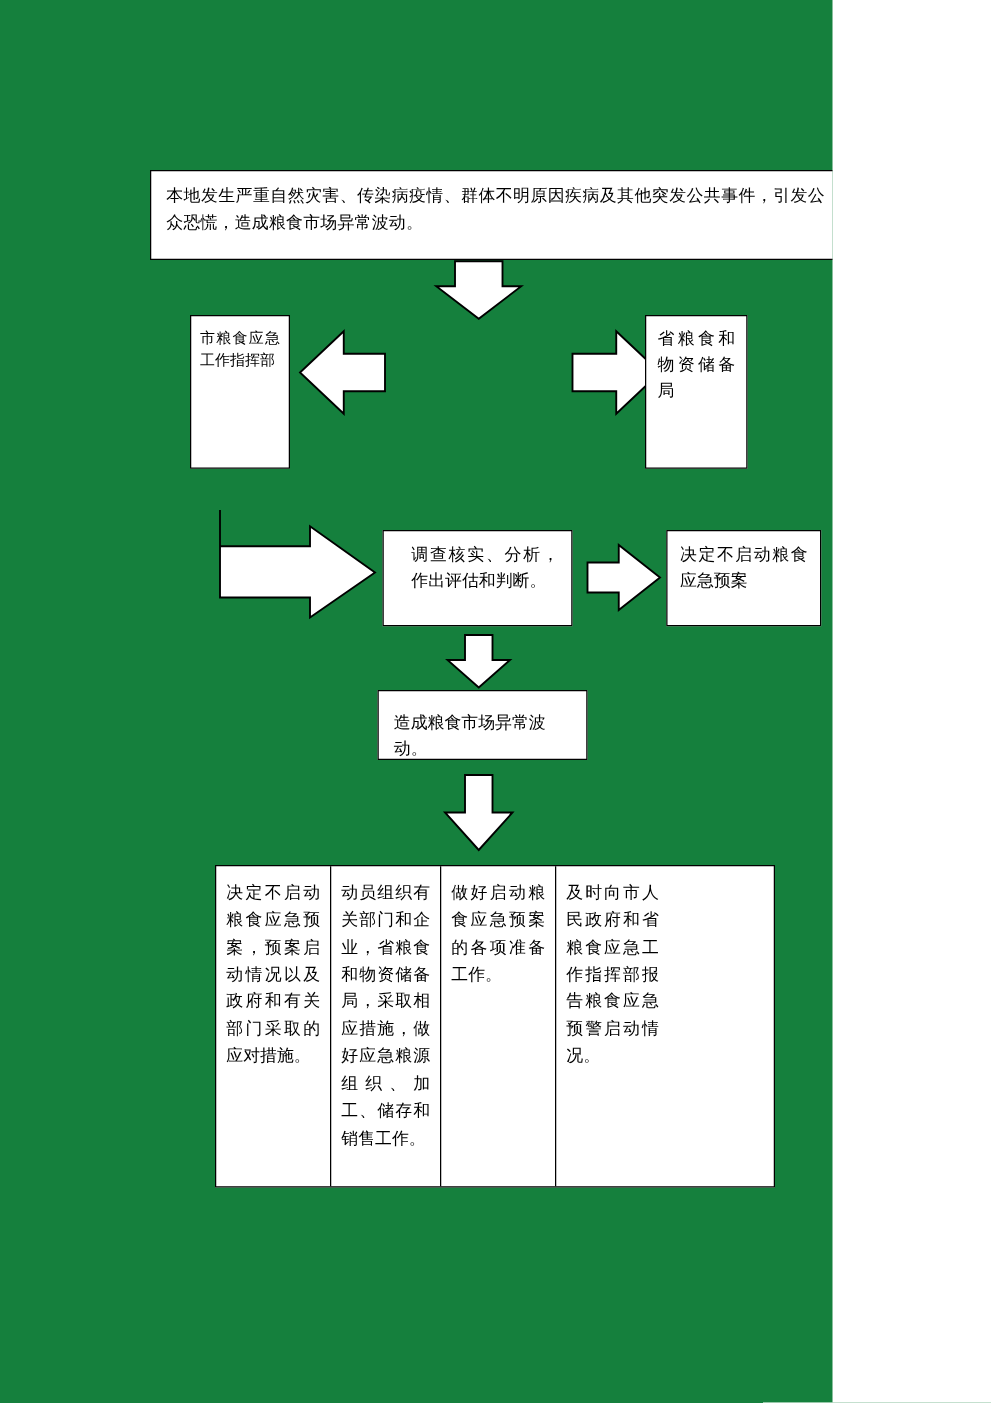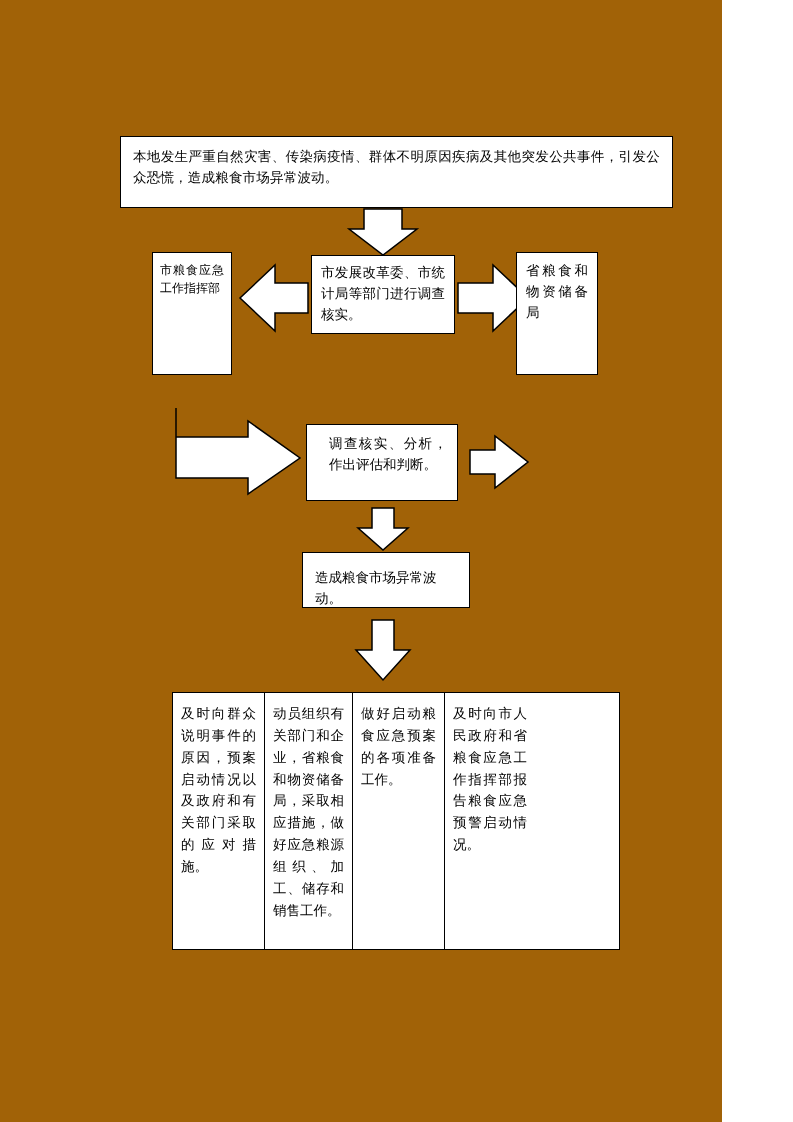--- a/index.html
+++ b/index.html
@@ -6,23 +6,23 @@
     margin: 0;
     padding: 0;
     background: #ffffff;
   }
   body {
     font-family: "Liberation Sans", "DejaVu Sans", sans-serif;
     color: #000000;
   }
   #page {
     position: relative;
-    width: 722px;
+    width: 666px;
     height: 1122px;
-    background: #a16207;
+    background: #15803d;
     overflow: hidden;
   }
   .box {
     position: absolute;
     border: 1.5px solid #000000;
     background: #ffffff;
     box-sizing: border-box;
     font-size: 13.5px;
     line-height: 1.55;
     color: #000;
@@ -179,37 +179,37 @@
   </svg>
 
   <div class="box" id="top-event">
     <div class="inner just">本地发生严重自然灾害、传染病疫情、群体不明原因疾病及其他突发公共事件，引发公众恐慌，造成粮食市场异常波动。</div>
   </div>
 
   <div class="box" id="box-city-cmd">
     <div class="inner just">市粮食应急工作指挥部</div>
   </div>
 
-  <div class="box" id="box-investigate">
-    <div class="inner just">市发展改革委、市统计局等部门进行调查核实。</div>
-  </div>
 
   <div class="box" id="box-province">
     <div class="inner just">省粮食和物资储备局</div>
   </div>
 
   <div class="box" id="box-analysis">
     <div class="inner just">调查核实、分析，作出评估和判断。</div>
   </div>
 
+  <div class="box" id="box-nostart">
+    <div class="inner just">决定不启动粮食应急预案</div>
+  </div>
 
   <div class="box" id="box-start">
     <div class="inner">造成粮食市场异常波动。</div>
   </div>
 
   <div id="measures">
-    <div class="cell c0">及时向群众说明事件的原因，预案启动情况以及政府和有关部门采取的应对措施。</div>
+    <div class="cell c0">决定不启动粮食应急预案，预案启动情况以及政府和有关部门采取的应对措施。</div>
     <div class="cell c1">动员组织有关部门和企业，省粮食和物资储备局，采取相应措施，做好应急粮源组织、加工、储存和销售工作。</div>
     <div class="cell c4">做好启动粮食应急预案的各项准备工作。</div>
     <div class="cell c3">及时向市人民政府和省粮食应急工作指挥部报告粮食应急预警启动情况。</div>
   </div>
 
 </div>
 
 </body></html>

